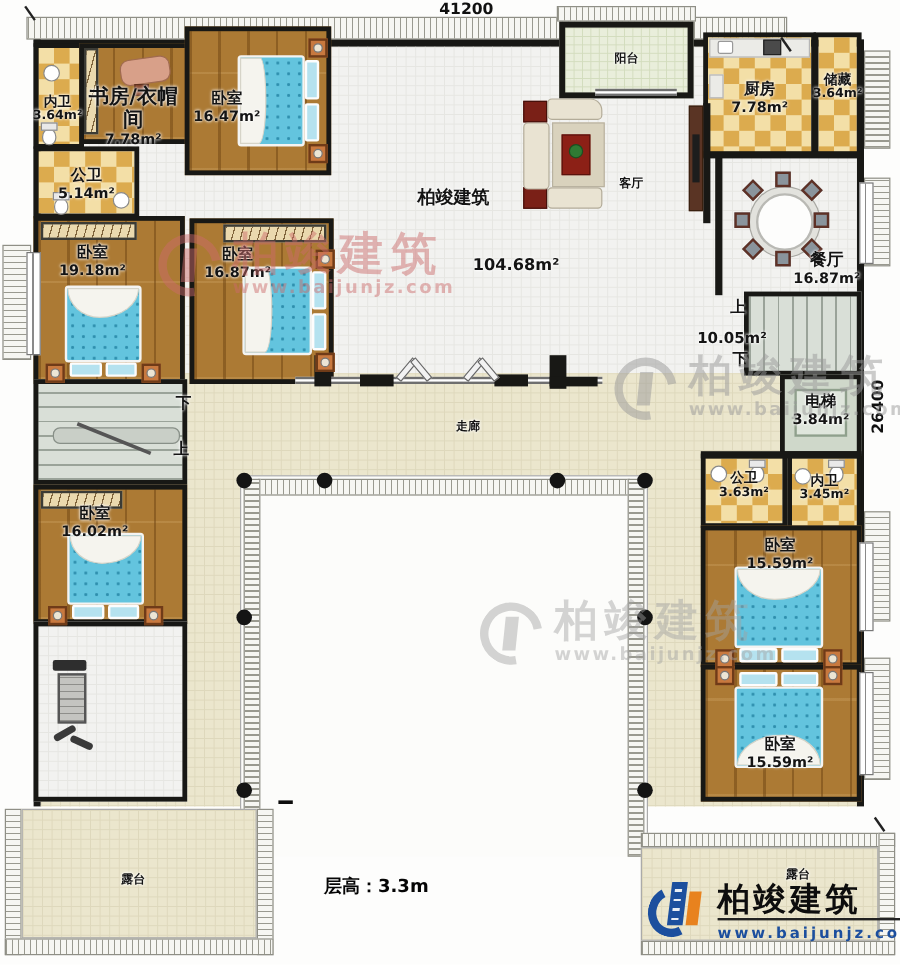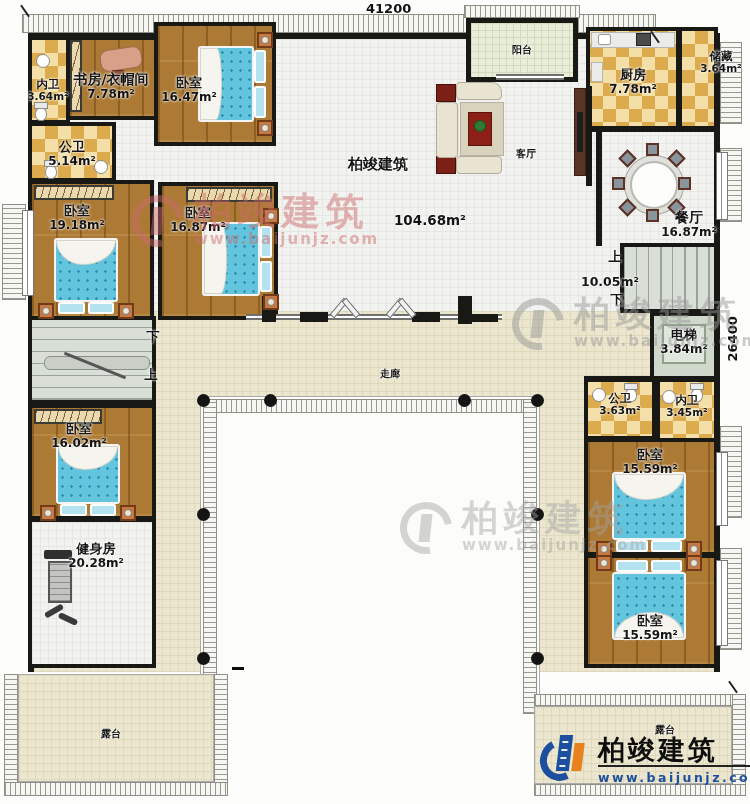--- a/index.html
+++ b/index.html
@@ -293,21 +293,21 @@
   <div class="abs hatchV" style="left:534px;top:694px;width:212px;height:12px;"></div>
   <div class="abs grid-beige" style="left:534px;top:706px;width:198px;height:78px;border:1px solid #aaa;"></div>
   <div class="abs hatchH" style="left:732px;top:694px;width:14px;height:102px;"></div>
   <div class="abs hatchV" style="left:534px;top:784px;width:212px;height:12px;"></div>
 
   <div class="lbl sm" style="left:24px;top:78px;width:48px;">
     <span class="nm">内卫</span>
     <span class="ar">3.64m²</span>
   </div>
   <div class="lbl" style="left:66px;top:72px;width:90px;">
-    <span class="nm" style="font-size:14px;">书房/衣帽间</span>
+    <span class="nm" style="font-size:17px;">书房/衣帽间</span>
     <span class="ar">7.78m²</span>
   </div>
   <div class="lbl" style="left:156px;top:76px;width:66px;">
     <span class="nm">卧室</span>
     <span class="ar">16.47m²</span>
   </div>
   <div class="lbl" style="left:34px;top:140px;width:76px;">
     <span class="nm">公卫</span>
     <span class="ar">5.14m²</span>
   </div>
@@ -319,21 +319,21 @@
     <span class="nm">卧室</span>
     <span class="ar">16.87m²</span>
   </div>
   <div class="lbl solo" style="left:488px;top:44px;width:68px;">
     <span>阳台</span>
   </div>
   <div class="lbl" style="left:596px;top:68px;width:74px;">
     <span class="nm">厨房</span>
     <span class="ar">7.78m²</span>
   </div>
-  <div class="lbl sm" style="left:676px;top:50px;width:44px;margin-left:23px;">
+  <div class="lbl sm" style="left:676px;top:60px;width:44px;">
     <span class="nm">储藏</span>
     <span class="ar">3.64m²</span>
   </div>
   <div class="lbl solo" style="left:496px;top:148px;width:60px;">
     <span>客厅</span>
   </div>
   <div class="lbl" style="left:328px;top:155px;width:100px;">
     <span style="font-size:15px;">柏竣建筑</span>
   </div>
   <div class="lbl" style="left:384px;top:211px;width:92px;">
@@ -355,21 +355,21 @@
   <div class="lbl" style="left:656px;top:328px;width:56px;">
     <span class="nm">电梯</span>
     <span class="ar">3.84m²</span>
   </div>
   <div class="lbl" style="left:142px;top:330px;width:22px;">
     <span class="nm">下</span>
   </div>
   <div class="lbl" style="left:140px;top:368px;width:22px;">
     <span class="nm">上</span>
   </div>
-  <div class="lbl solo" style="left:358px;top:368px;width:64px;">
+  <div class="lbl solo" style="left:358px;top:350px;width:64px;">
     <span>走廊</span>
   </div>
   <div class="lbl sm" style="left:588px;top:392px;width:64px;">
     <span class="nm">公卫</span>
     <span class="ar">3.63m²</span>
   </div>
   <div class="lbl sm" style="left:658px;top:394px;width:58px;">
     <span class="nm">内卫</span>
     <span class="ar">3.45m²</span>
   </div>
@@ -377,24 +377,20 @@
     <span class="nm">卧室</span>
     <span class="ar">15.59m²</span>
   </div>
   <div class="lbl" style="left:598px;top:614px;width:104px;">
     <span class="nm">卧室</span>
     <span class="ar">15.59m²</span>
   </div>
   <div class="lbl" style="left:36px;top:422px;width:86px;">
     <span class="nm">卧室</span>
     <span class="ar">16.02m²</span>
-  </div>
-  <div class="lbl" style="left:50px;top:542px;width:92px;">
-    <span class="nm">健身房</span>
-    <span class="ar">20.28m²</span>
   </div>
   <div class="lbl solo" style="left:80px;top:728px;width:62px;">
     <span>露台</span>
   </div>
   <div class="lbl solo" style="left:634px;top:724px;width:62px;">
     <span>露台</span>
   </div>
 
   <div class="wm" style="left:132px;top:192px;color:#cc6b6b;opacity:.48;">
     <span class="wm-icon"></span>
@@ -414,20 +410,21 @@
     <span class="wm-icon"></span>
     <span class="wm-text">
       <span class="b" style="font-size:36px;">柏竣建筑</span>
       <span class="u" style="display:block;">www.baijunjz.com</span>
     </span>
   </div>
 
   <div class="title-wrap">
   </div>
   <div class="stats">
+    <div><span>层高：</span><span>3.3m</span></div>
   </div>
 
   <div class="logo">
     <span class="logo-icon">
         <i class="li-bar1"></i>
         <i class="li-bar2"></i>
       </span>
     <span>
       <span class="logo-brand" style="display:block;">柏竣建筑</span>
       <span class="logo-url" style="display:block;">www.baijunjz.com</span>

